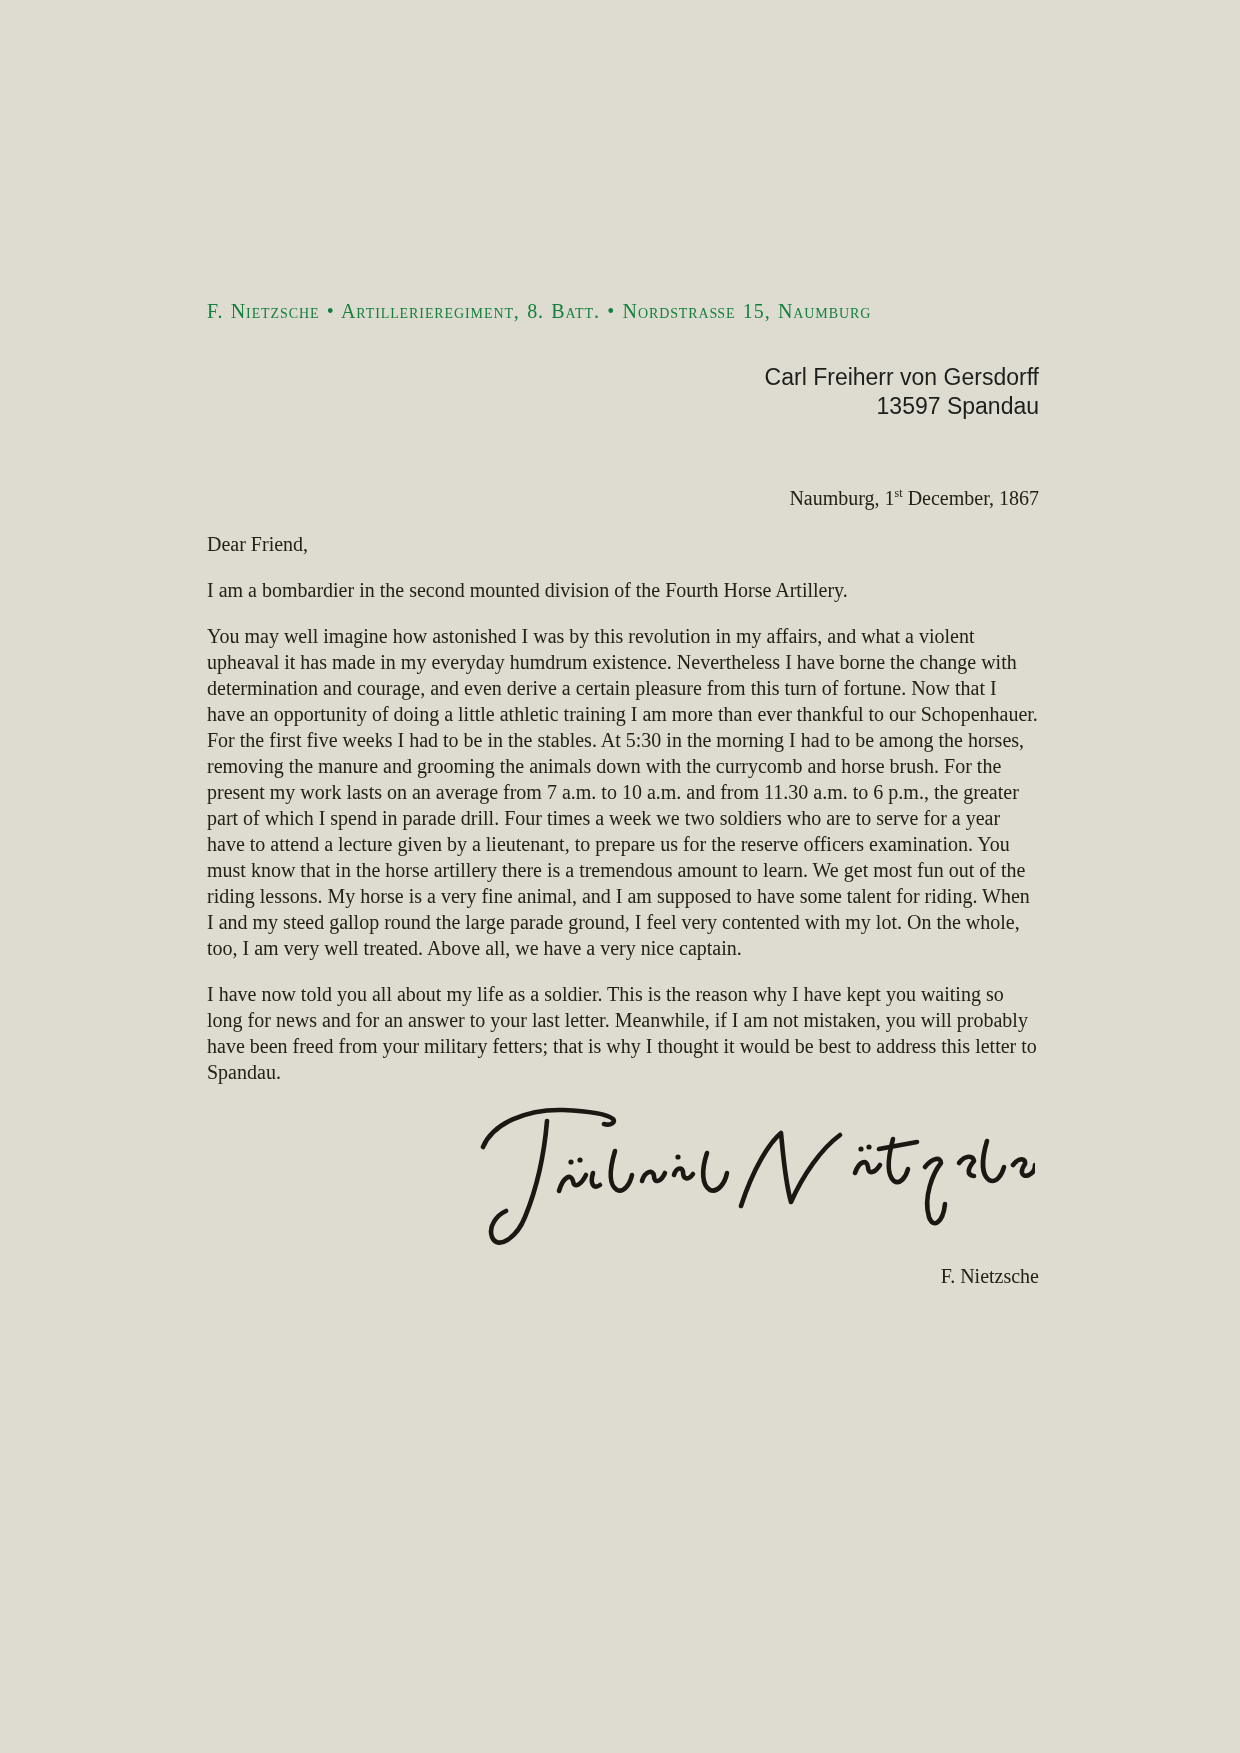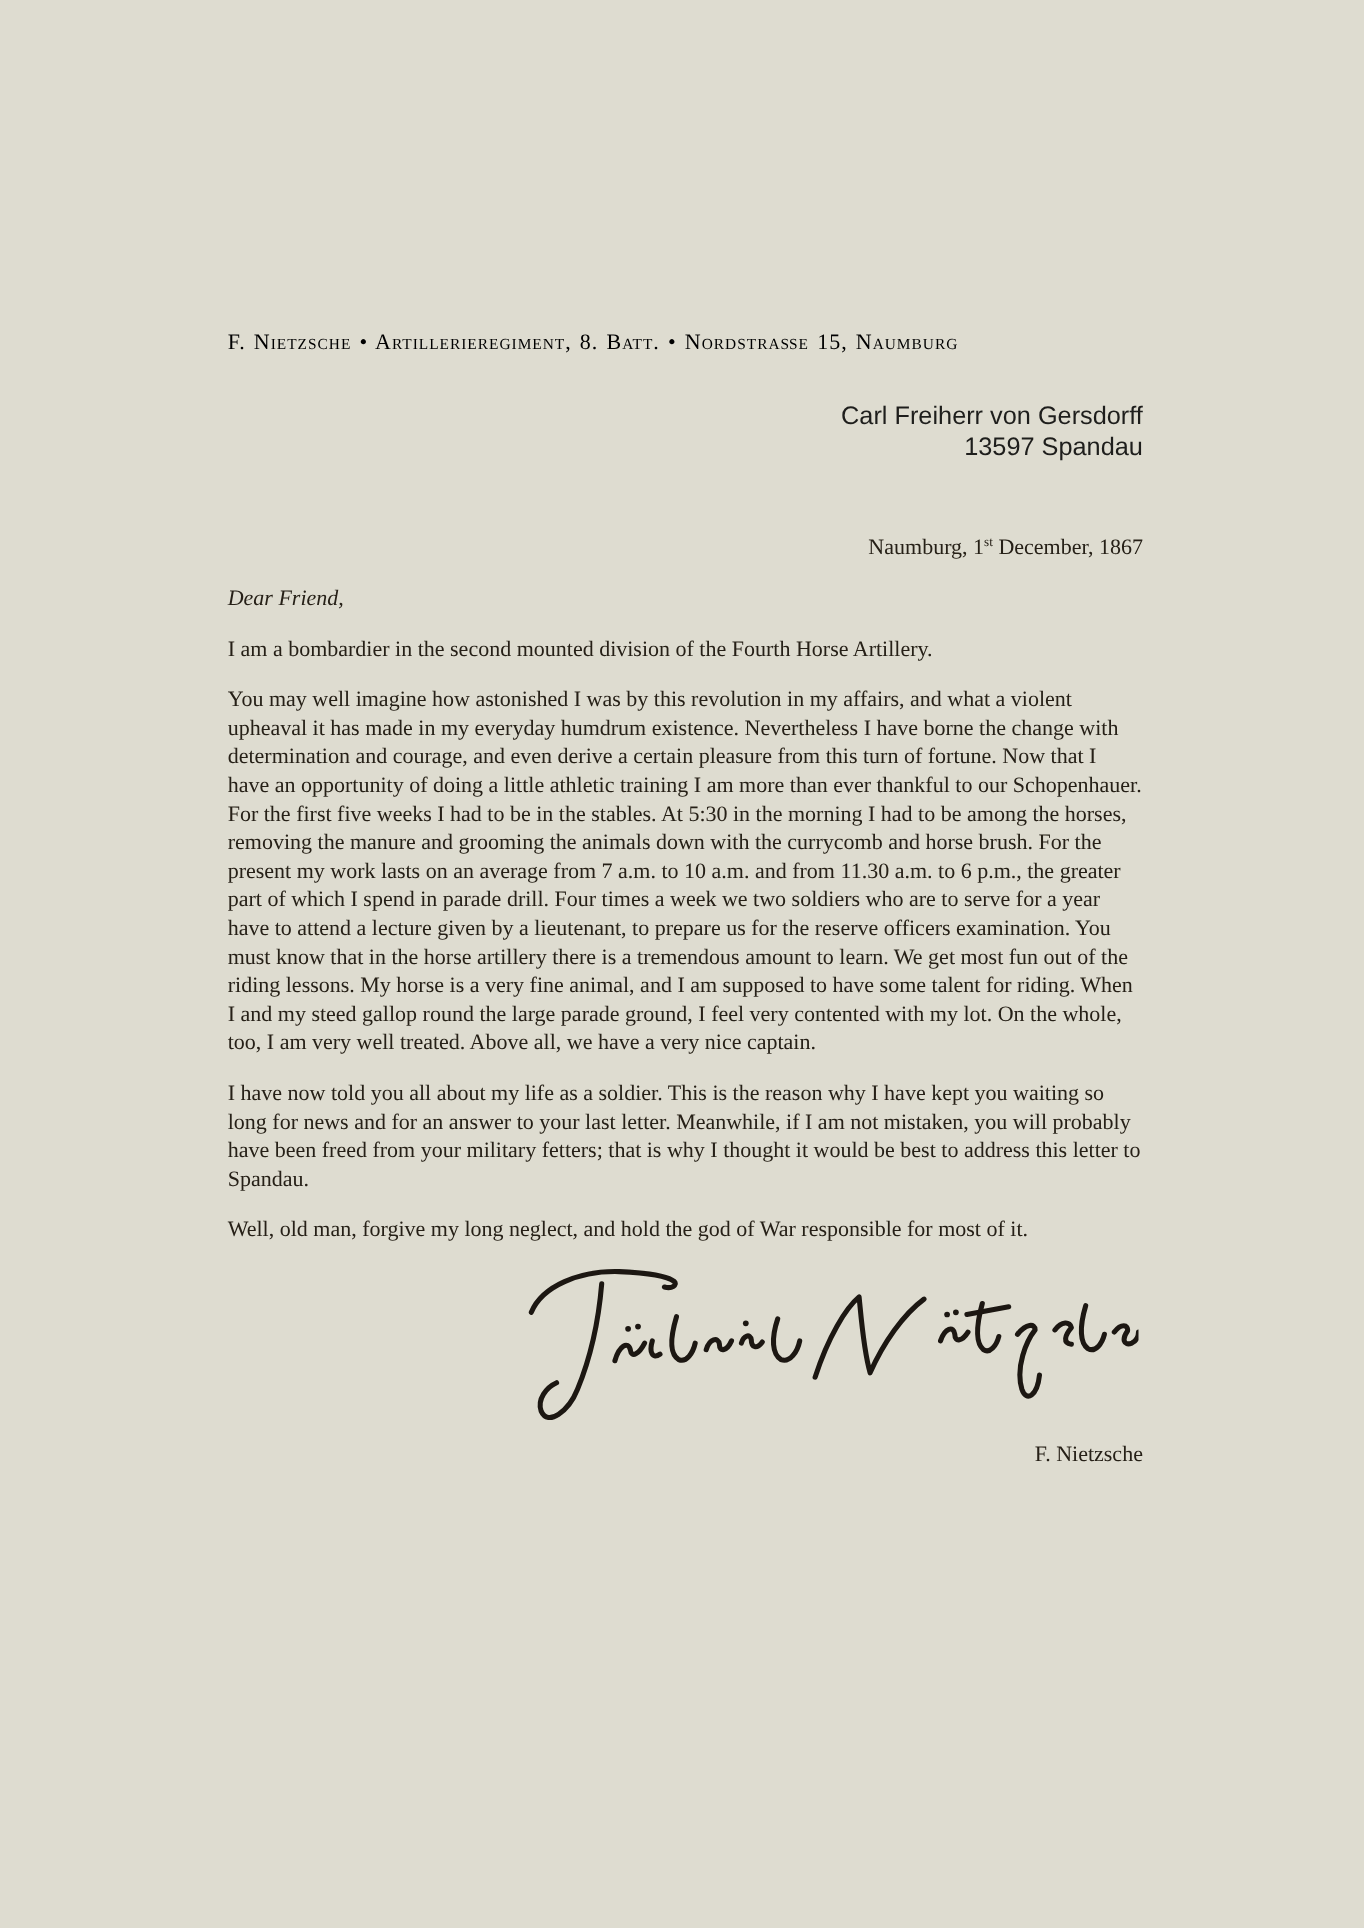--- a/index.html
+++ b/index.html
@@ -20,21 +20,21 @@
     margin-left: 207px;
     padding-top: 301px;
   }
 
   .letterhead {
     font-size: 20px;
     line-height: 21px;
     font-variant: small-caps;
     letter-spacing: 0.9px;
     word-spacing: 1.5px;
-    color: #000000;
+    color: #15803d;
   }
 
   .recipient {
     margin-top: 41px;
     font-family: "Liberation Sans", sans-serif;
     font-size: 23px;
     line-height: 29px;
     color: #1e1e1c;
     text-align: right;
   }
@@ -45,21 +45,21 @@
     font-size: 20px;
     line-height: 26px;
     color: #262017;
   }
   .dateline sup {
     font-size: 12px;
     line-height: 0;
     vertical-align: super;
   }
 
-  .salutation { margin-top: 64px; font-style: italic; }
+  .salutation { margin-top: 64px; }
 
   .salutation, .body p, .closing, .typed-name {
     font-size: 20px;
     line-height: 26px;
     color: #262017;
   }
 
   .body p {
     margin: 20px 0 0 0;
     text-align: left;
@@ -92,21 +92,20 @@
       <div>13597 Spandau</div>
     </div>
 
     <div class="dateline"><span>Naumburg, 1</span><sup>st</sup><span> December, 1867</span></div>
 
     <div class="body">
       <p class="salutation">Dear Friend,</p>
       <p>I am a bombardier in the second mounted division of the Fourth Horse Artillery.</p>
       <p>You may well imagine how astonished I was by this revolution in my affairs, and what a violent upheaval it has made in my everyday humdrum existence. Nevertheless I have borne the change with determination and courage, and even derive a certain pleasure from this turn of fortune. Now that I have an opportunity of doing a little athletic training I am more than ever thankful to our Schopenhauer. For the first five weeks I had to be in the stables. At 5:30 in the morning I had to be among the horses, removing the manure and grooming the animals down with the currycomb and horse brush. For the present my work lasts on an average from 7 a.m. to 10 a.m. and from 11.30 a.m. to 6 p.m., the greater part of which I spend in parade drill. Four times a week we two soldiers who are to serve for a year have to attend a lecture given by a lieutenant, to prepare us for the reserve officers examination. You must know that in the horse artillery there is a tremendous amount to learn. We get most fun out of the riding lessons. My horse is a very fine animal, and I am supposed to have some talent for riding. When I and my steed gallop round the large parade ground, I feel very contented with my lot. On the whole, too, I am very well treated. Above all, we have a very nice captain.</p>
       <p>I have now told you all about my life as a soldier. This is the reason why I have kept you waiting so long for news and for an answer to your last letter. Meanwhile, if I am not mistaken, you will probably have been freed from your military fetters; that is why I thought it would be best to address this letter to Spandau.</p>
-      <p>Well, old man, forgive my long neglect, and hold the god of War responsible for most of it.</p>
     </div>
 
     <div class="signature-wrap">
       <svg viewBox="0 0 600 150" width="600" height="150" aria-label="Friedrich Nietzsche signature">
         <g fill="none" stroke="#1c1712" stroke-width="4.6" stroke-linecap="round" stroke-linejoin="round">
 
           <path d="M 48,42 C 58,18 92,4 128,5 C 152,6 172,9 178,14 C 181,17 176,21 169,19"></path>
           <path d="M 112,16 C 110,40 104,78 90,112 C 82,132 63,146 57,132 C 53,121 62,110 71,106"></path>
 
           <path d="M 124,86 C 128,72 136,68 138,76 C 139,84 146,80 151,70"></path>

